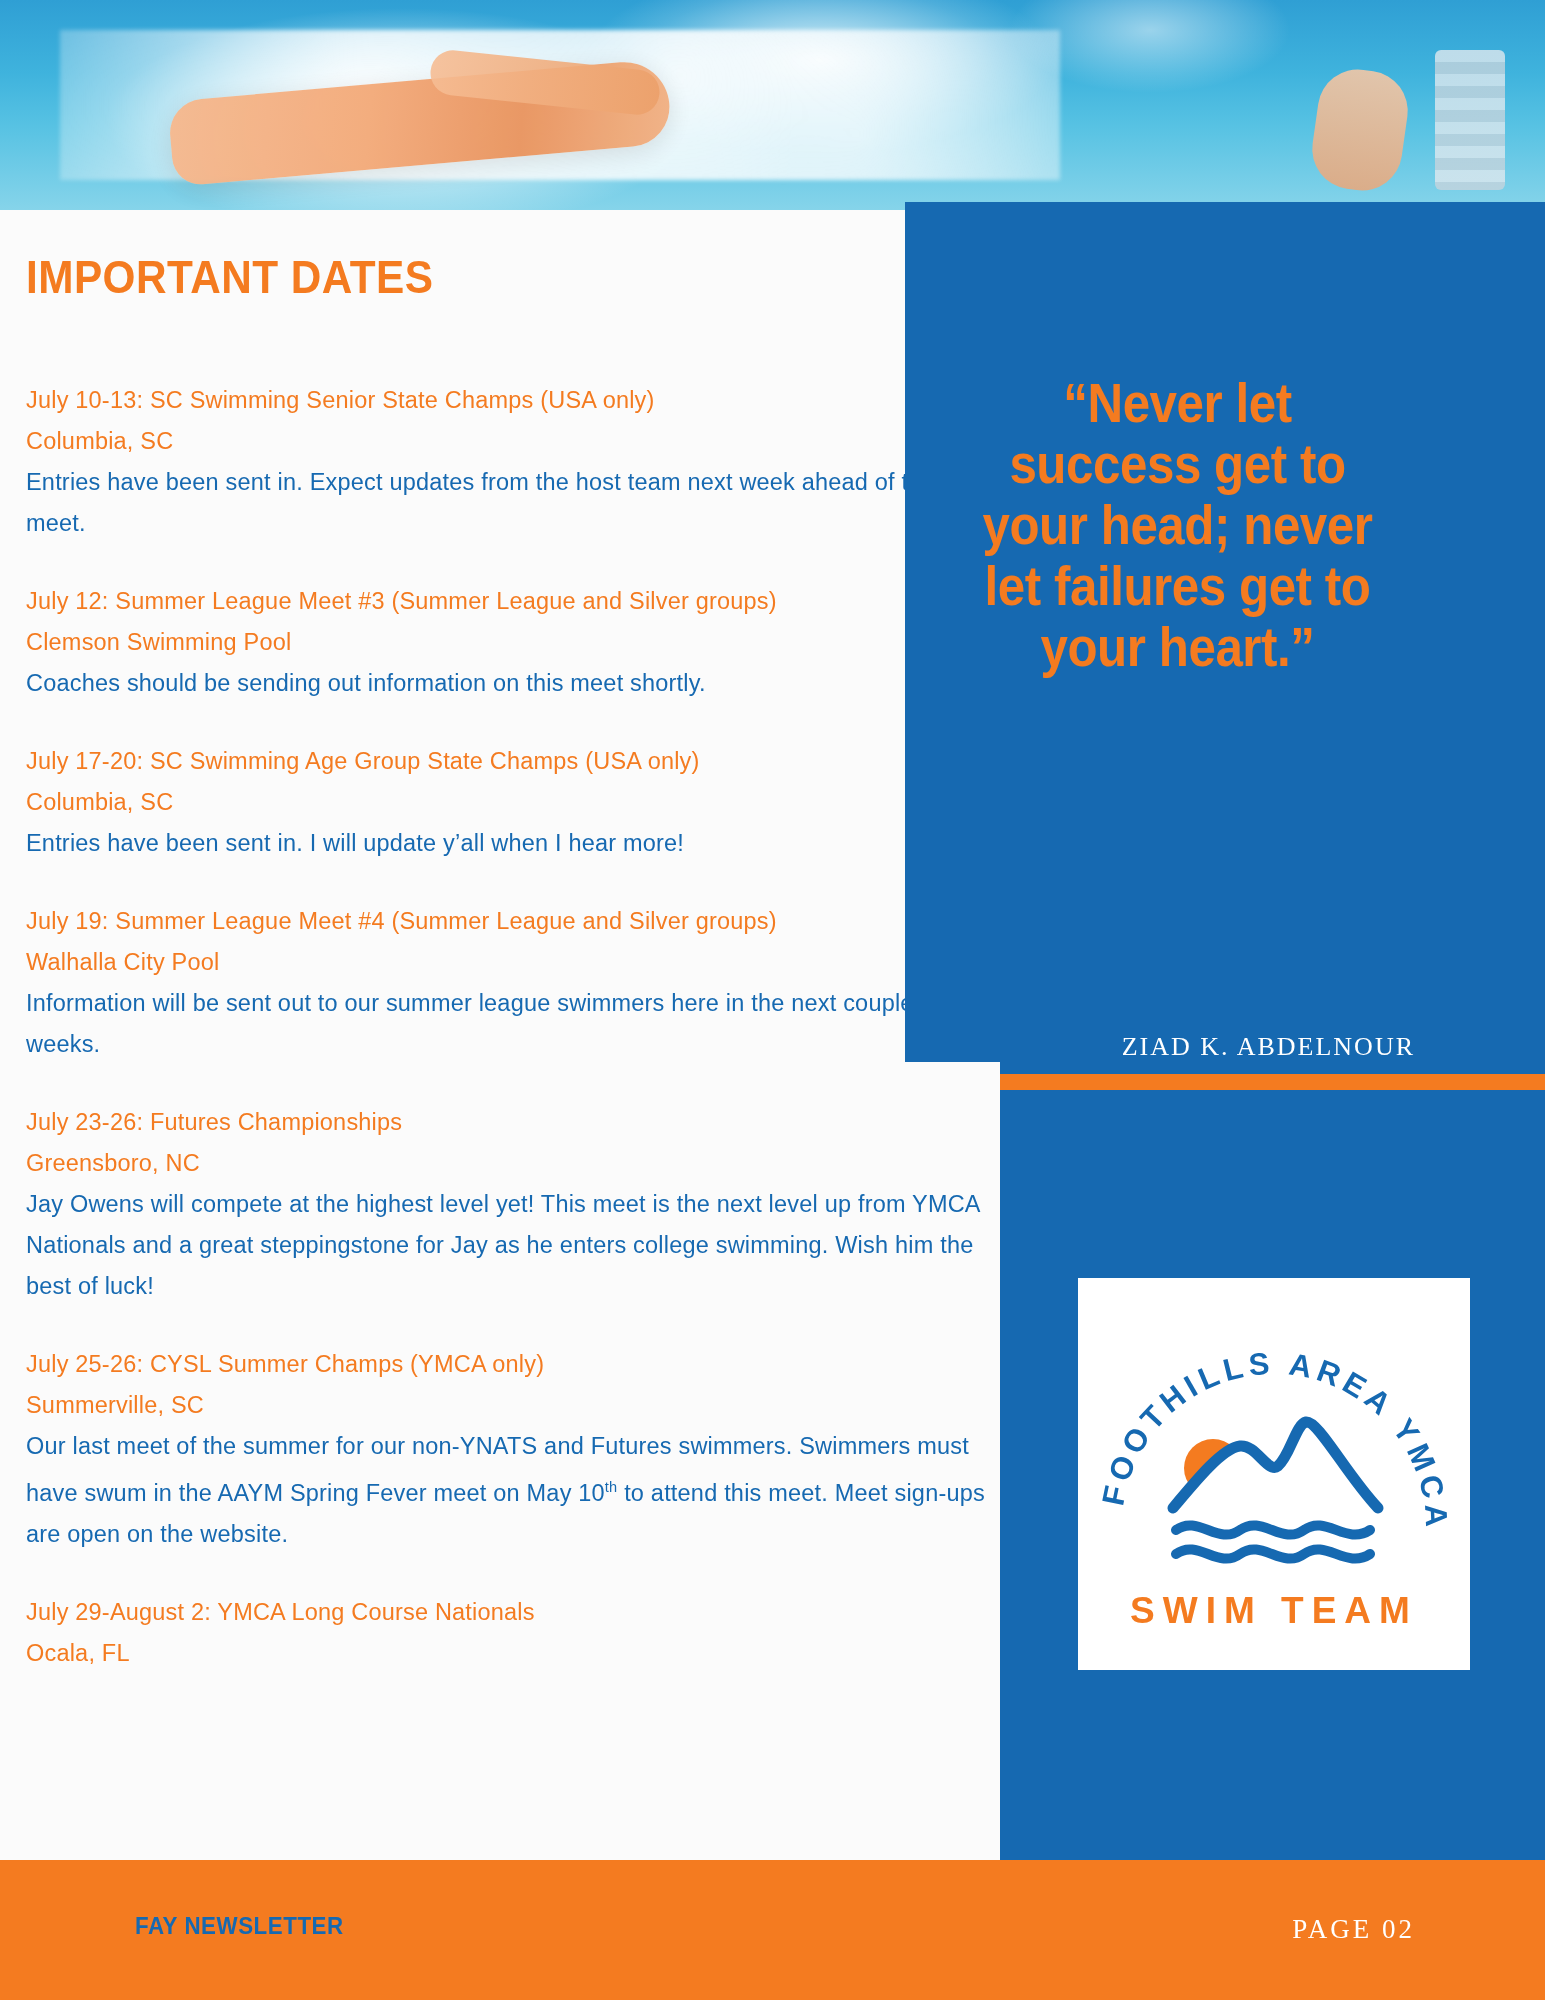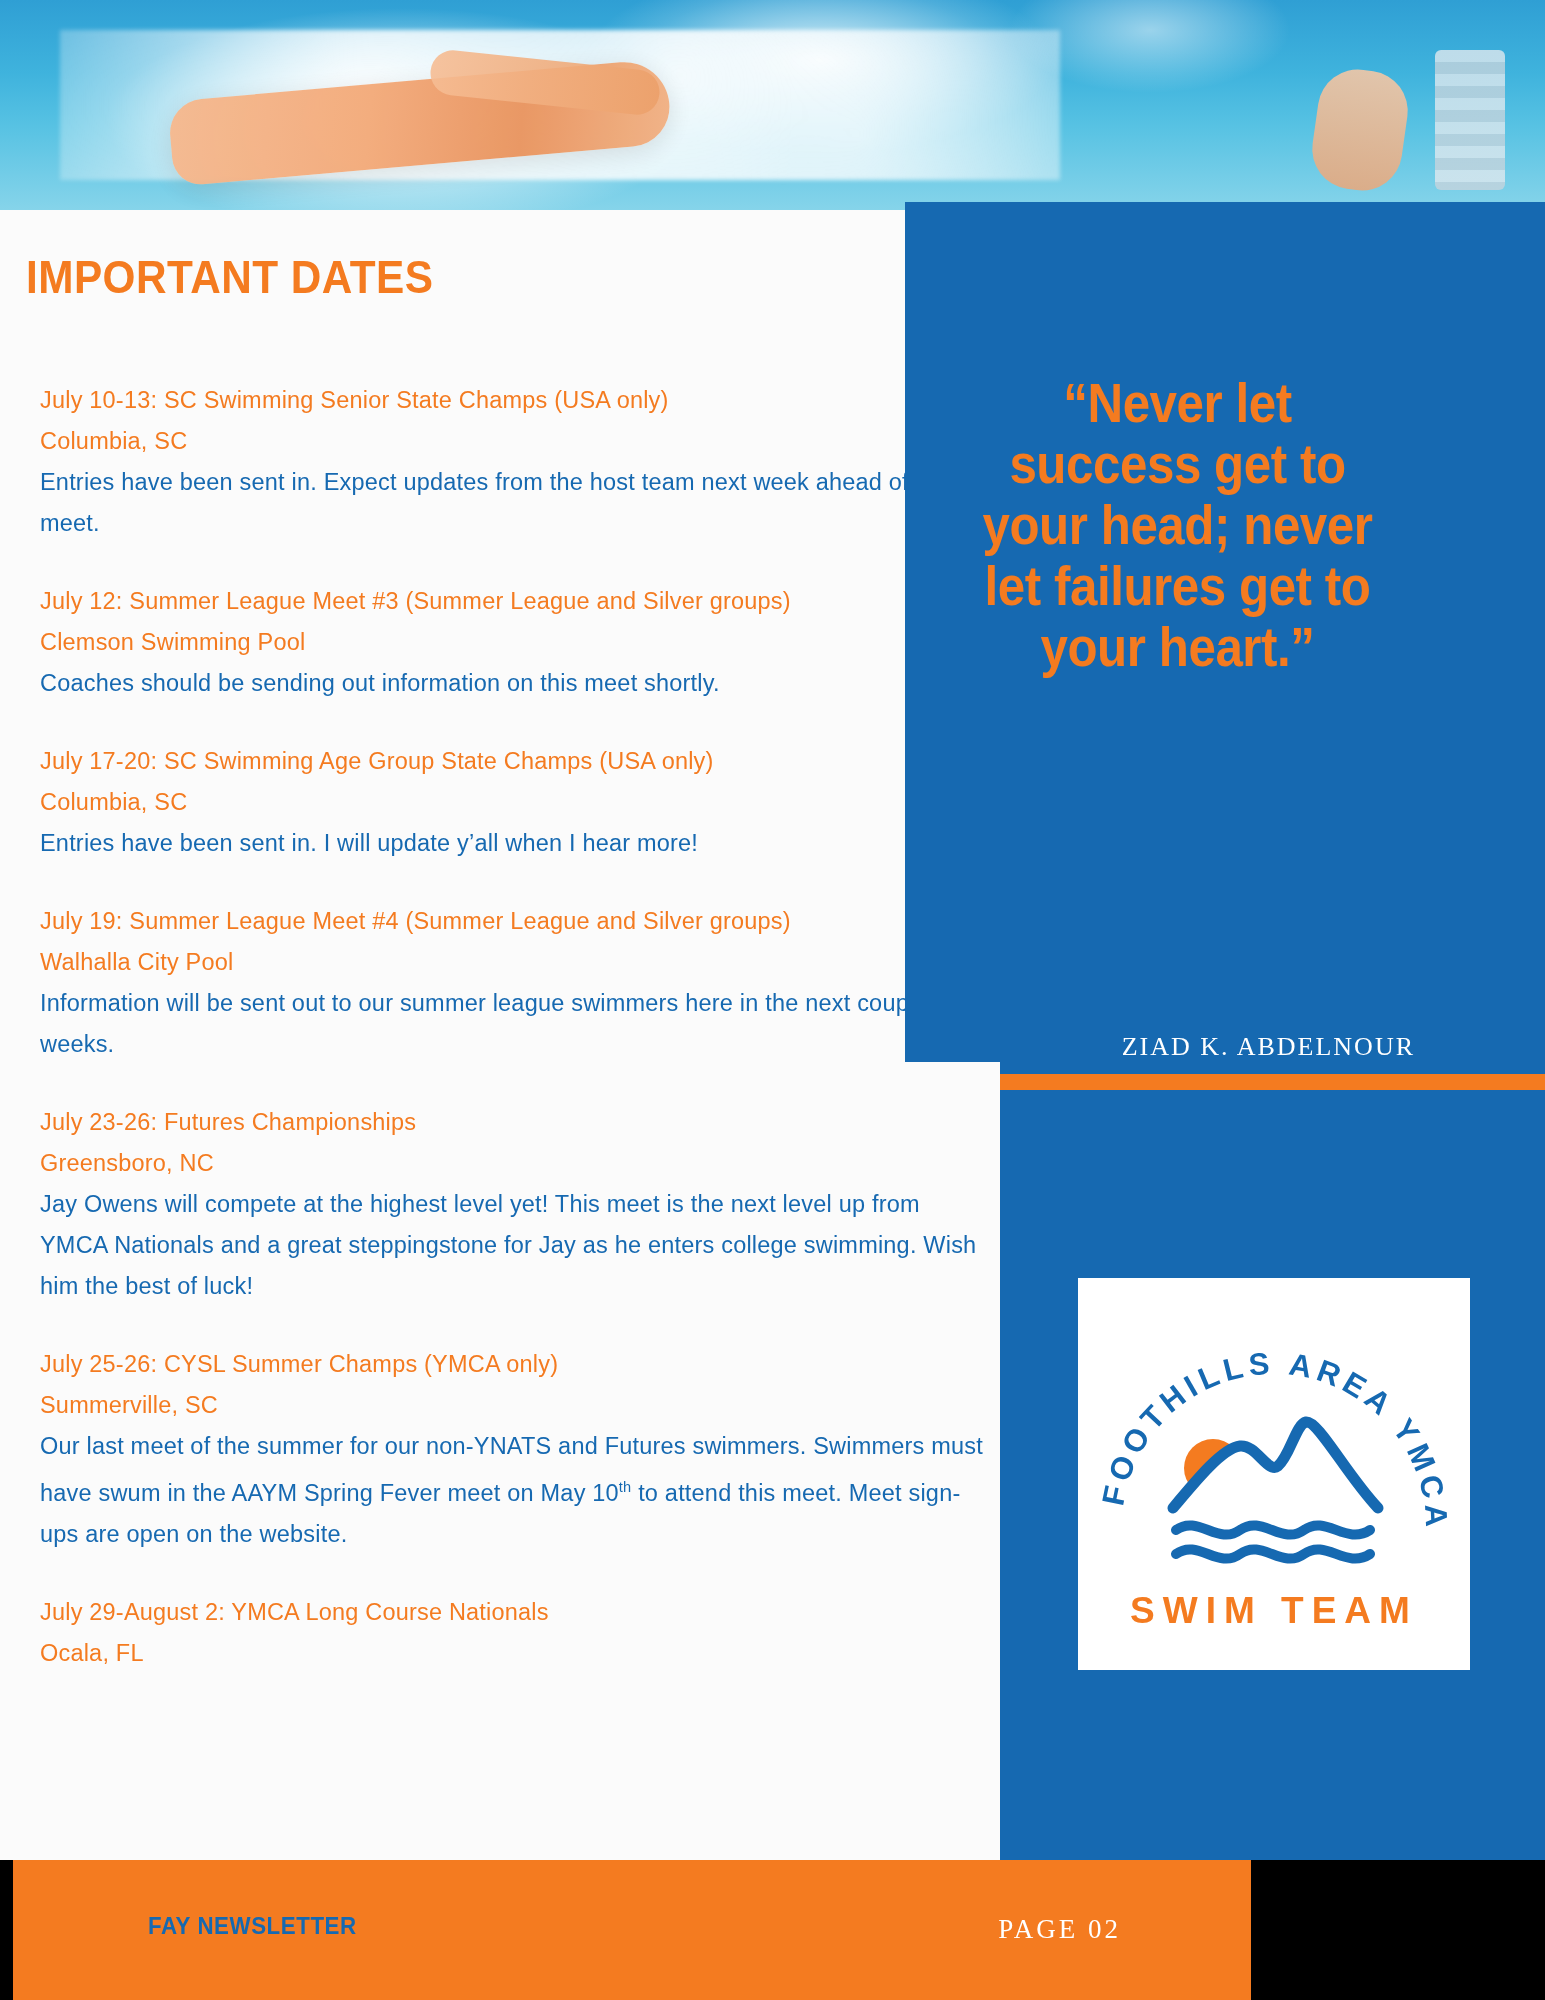--- a/index.html
+++ b/index.html
@@ -96,41 +96,41 @@
     position:absolute;left:26px;top:40px;
     color:#f47b20;
     font-family:"Liberation Sans", sans-serif;
     font-weight:700;
     font-size:46px;letter-spacing:0.5px;
     transform:scaleX(0.92);transform-origin:left top;
   }
   .events{
     position:absolute;left:26px;top:170px;width:960px;
   }
-  .event{margin-bottom:37px;margin-left:14px;}
+  .event{margin-bottom:37px;}
   .event .ev-title{
     color:#f47b20;font-size:23.5px;line-height:41px;
     font-family:"Liberation Sans", sans-serif;
     letter-spacing:.2px;
   }
   .event .ev-loc{
     color:#f47b20;font-size:23.5px;line-height:41px;
     font-family:"Liberation Sans", sans-serif;
     letter-spacing:.2px;
   }
   .event .ev-desc{
     color:#1669b1;font-size:23.5px;line-height:41px;
     font-family:"Liberation Sans", sans-serif;
     letter-spacing:.2px;
   }
   sup{font-size:0.62em;vertical-align:super;}
 
   
   .footer{
-    position:absolute;left:13px;bottom:0;width:1238px;height:140px;background:#f47b20;
+    position:absolute;left:0;bottom:0;width:1545px;height:140px;background:#f47b20;
   }
   .footer-left{
     position:absolute;left:135px;top:52px;color:#1669b1;
     font-weight:700;font-size:24px;letter-spacing:.6px;
     transform:scaleX(0.93);transform-origin:left top;
   }
   .footer-right{
     position:absolute;right:130px;top:54px;color:#ffffff;
     font-size:27px;letter-spacing:3px;
     font-family:"Liberation Serif", serif;

